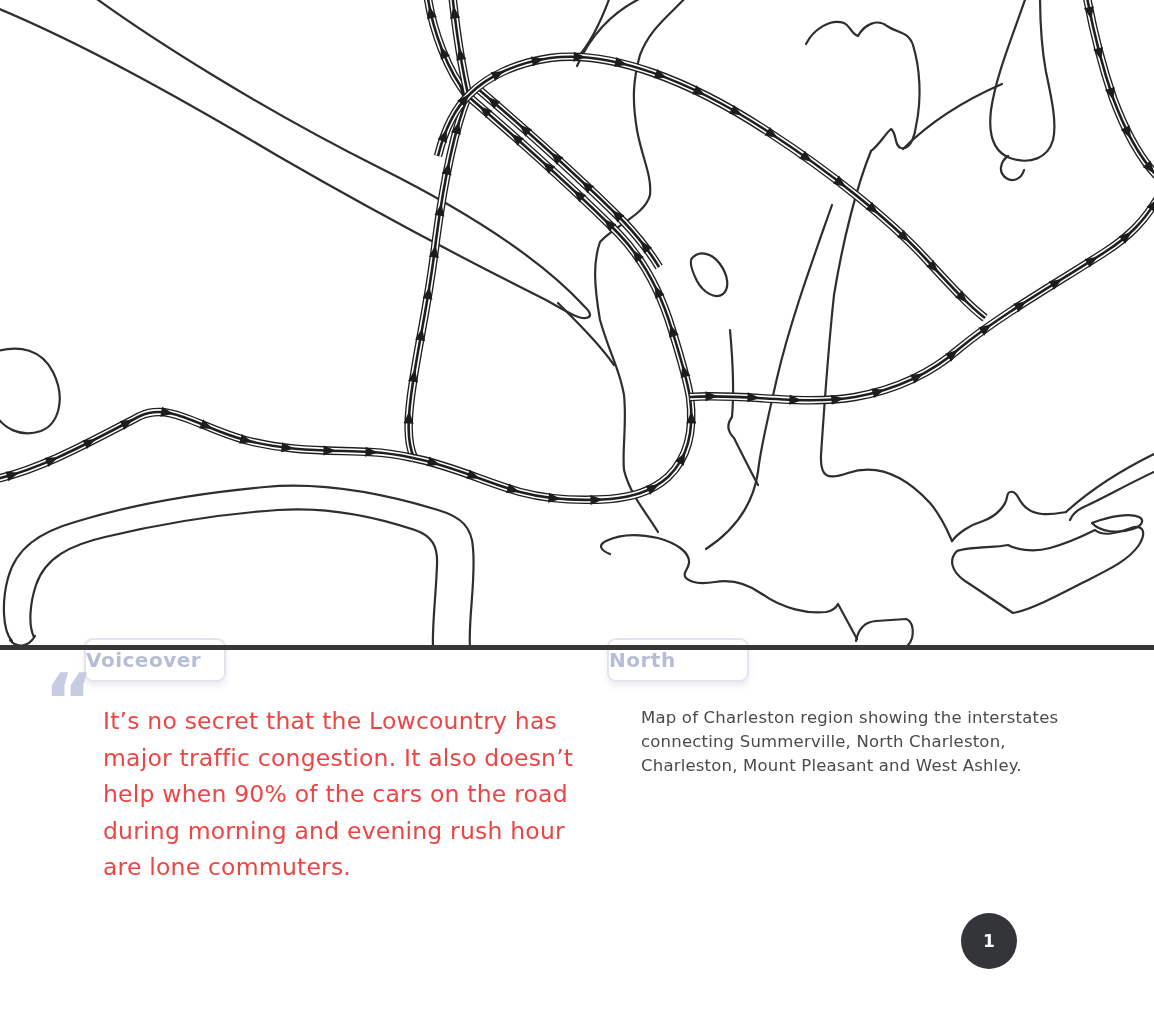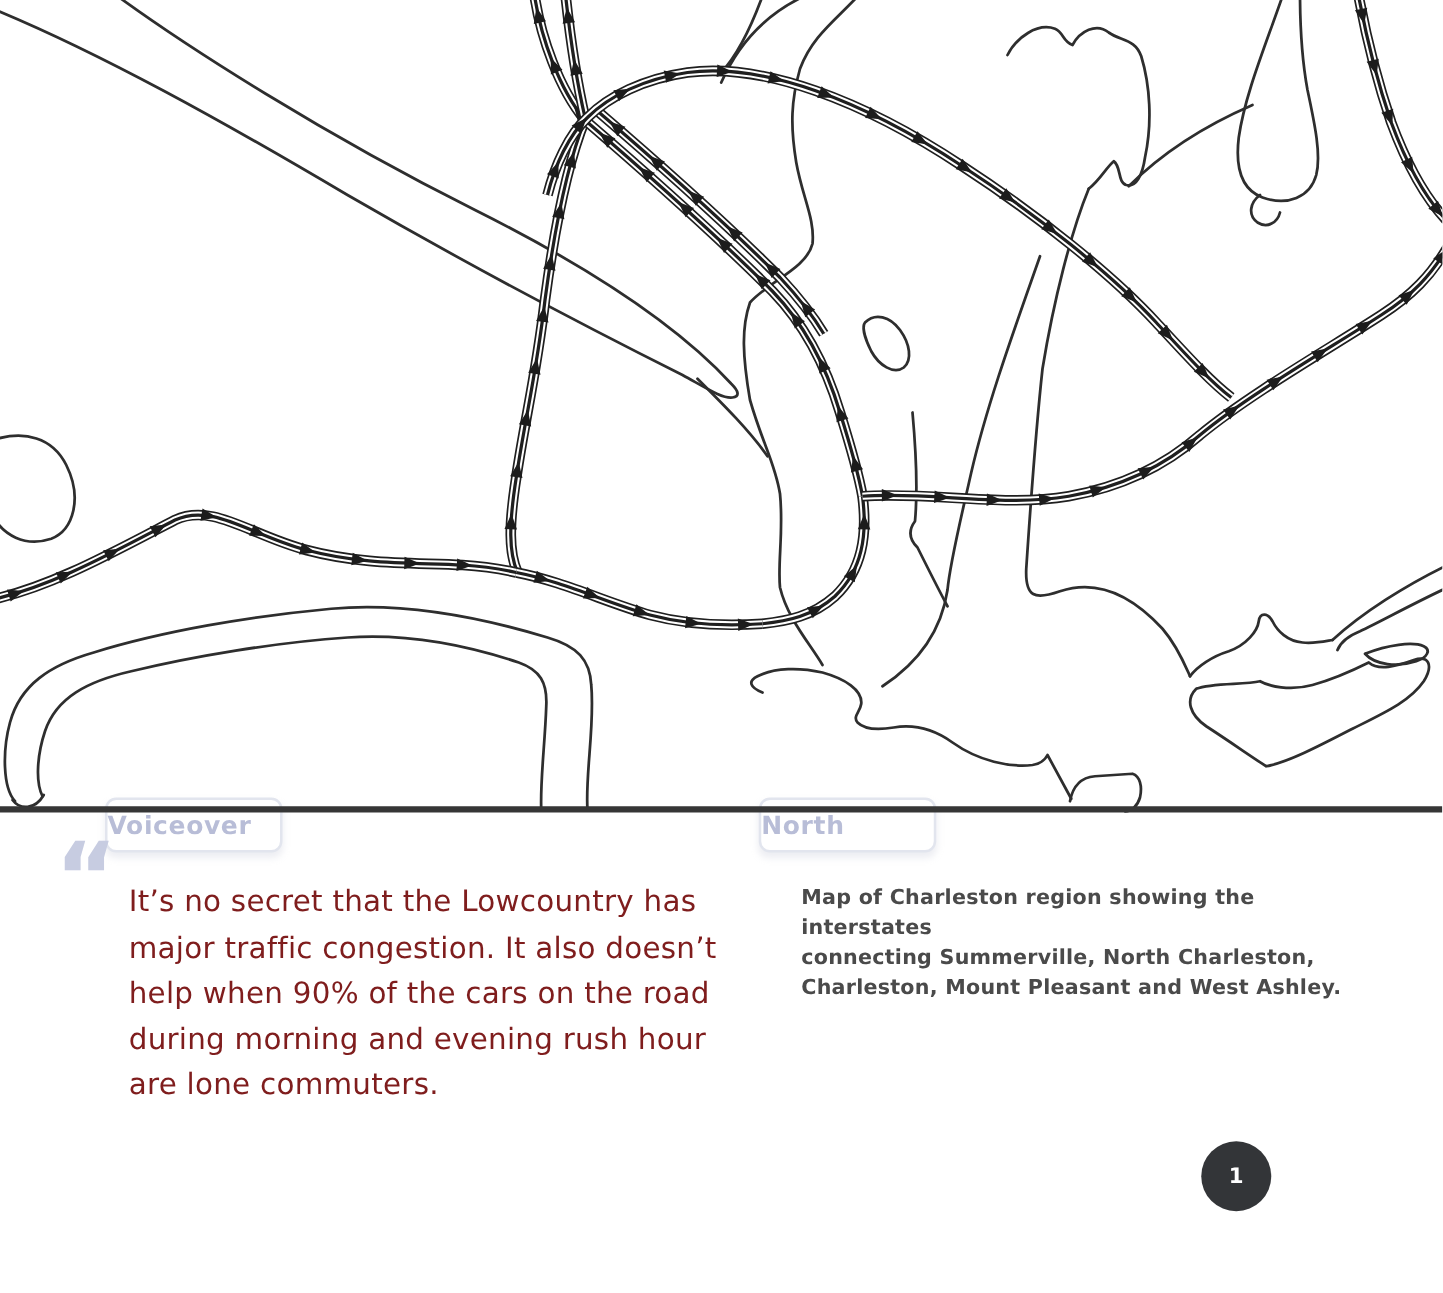--- a/index.html
+++ b/index.html
@@ -174,27 +174,27 @@
   <div class="tab" id="tab-voiceover">
     <span class="tab-label" style="color: rgb(184, 189, 215);">Voiceover</span>
   </div>
 
   <div class="tab" id="tab-action">
     <span class="tab-label" style="color: rgb(184, 189, 215);">North</span>
   </div>
 
   <div id="quote-mark" style="color: rgb(199, 204, 225);">“</div>
 
-  <div id="voiceover-text" style="color: #7f1d1d;">It’s no secret that the Lowcountry has
+  <div id="voiceover-text" style="color: #ef4444;">It’s no secret that the Lowcountry has
 major traffic congestion. It also doesn’t
 help when 90% of the cars on the road
 during morning and evening rush hour
 are lone commuters.</div>
 
-  <div id="action-text" style="color: rgb(74, 74, 74); font-weight: bold;">Map of Charleston region showing the interstates
+  <div id="action-text" style="color: rgb(74, 74, 74);">Map of Charleston region showing the interstates
 connecting Summerville, North Charleston,
 Charleston, Mount Pleasant and West Ashley.</div>
 
   <div id="page-badge" style="background: rgb(51, 53, 56);">
     <span>1</span>
   </div>
 
 </div>
 
 </body></html>

